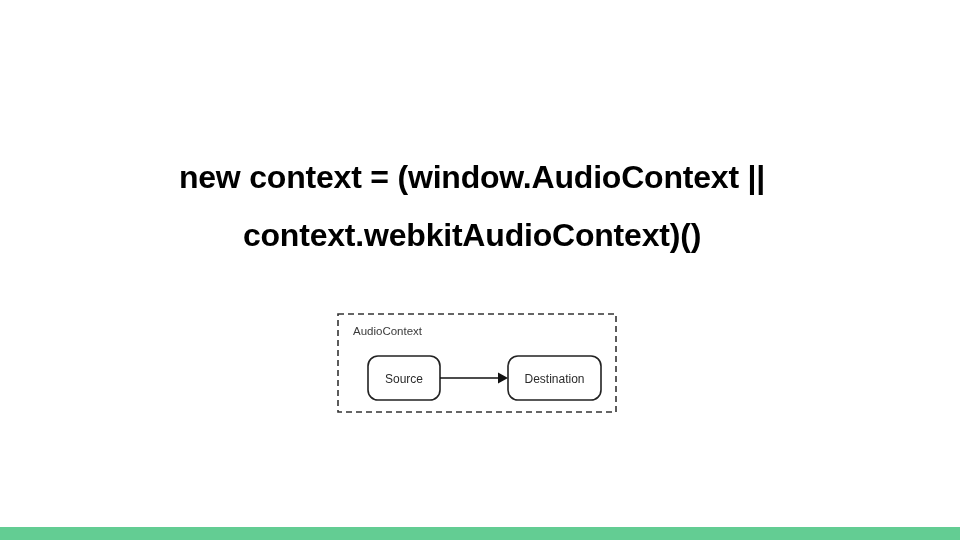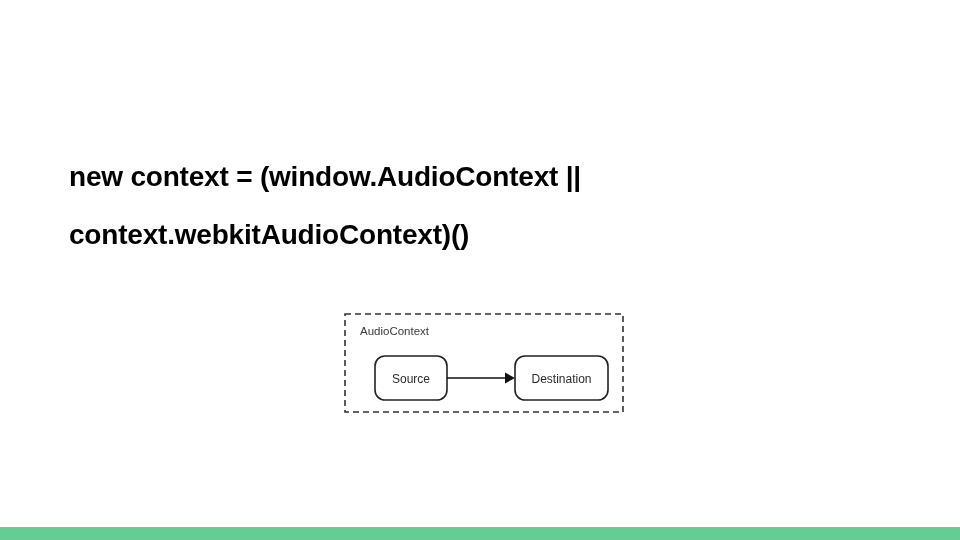--- a/index.html
+++ b/index.html
@@ -14,37 +14,38 @@
     overflow: hidden;
     position: relative;
   }
   .slide {
     position: absolute;
     inset: 0;
     background: #ffffff;
   }
   .slide-title {
     position: absolute;
-    left: 69px;
+    left: 52px;
     top: 148px;
     width: 840px;
+    text-align: center;
     font-family: "Liberation Sans", sans-serif;
-    font-size: 28px;
+    font-size: 32px;
     font-weight: bold;
     line-height: 58px;
     color: #000000;
     letter-spacing: -0.2px;
     white-space: nowrap;
   }
   .title-line {
     display: block;
   }
   .diagram-wrap {
     position: absolute;
-    left: 344px;
+    left: 337px;
     top: 313px;
     width: 280px;
     height: 100px;
   }
   .diagram-svg {
     display: block;
   }
   .footer-bar {
     position: absolute;
     left: 0;

